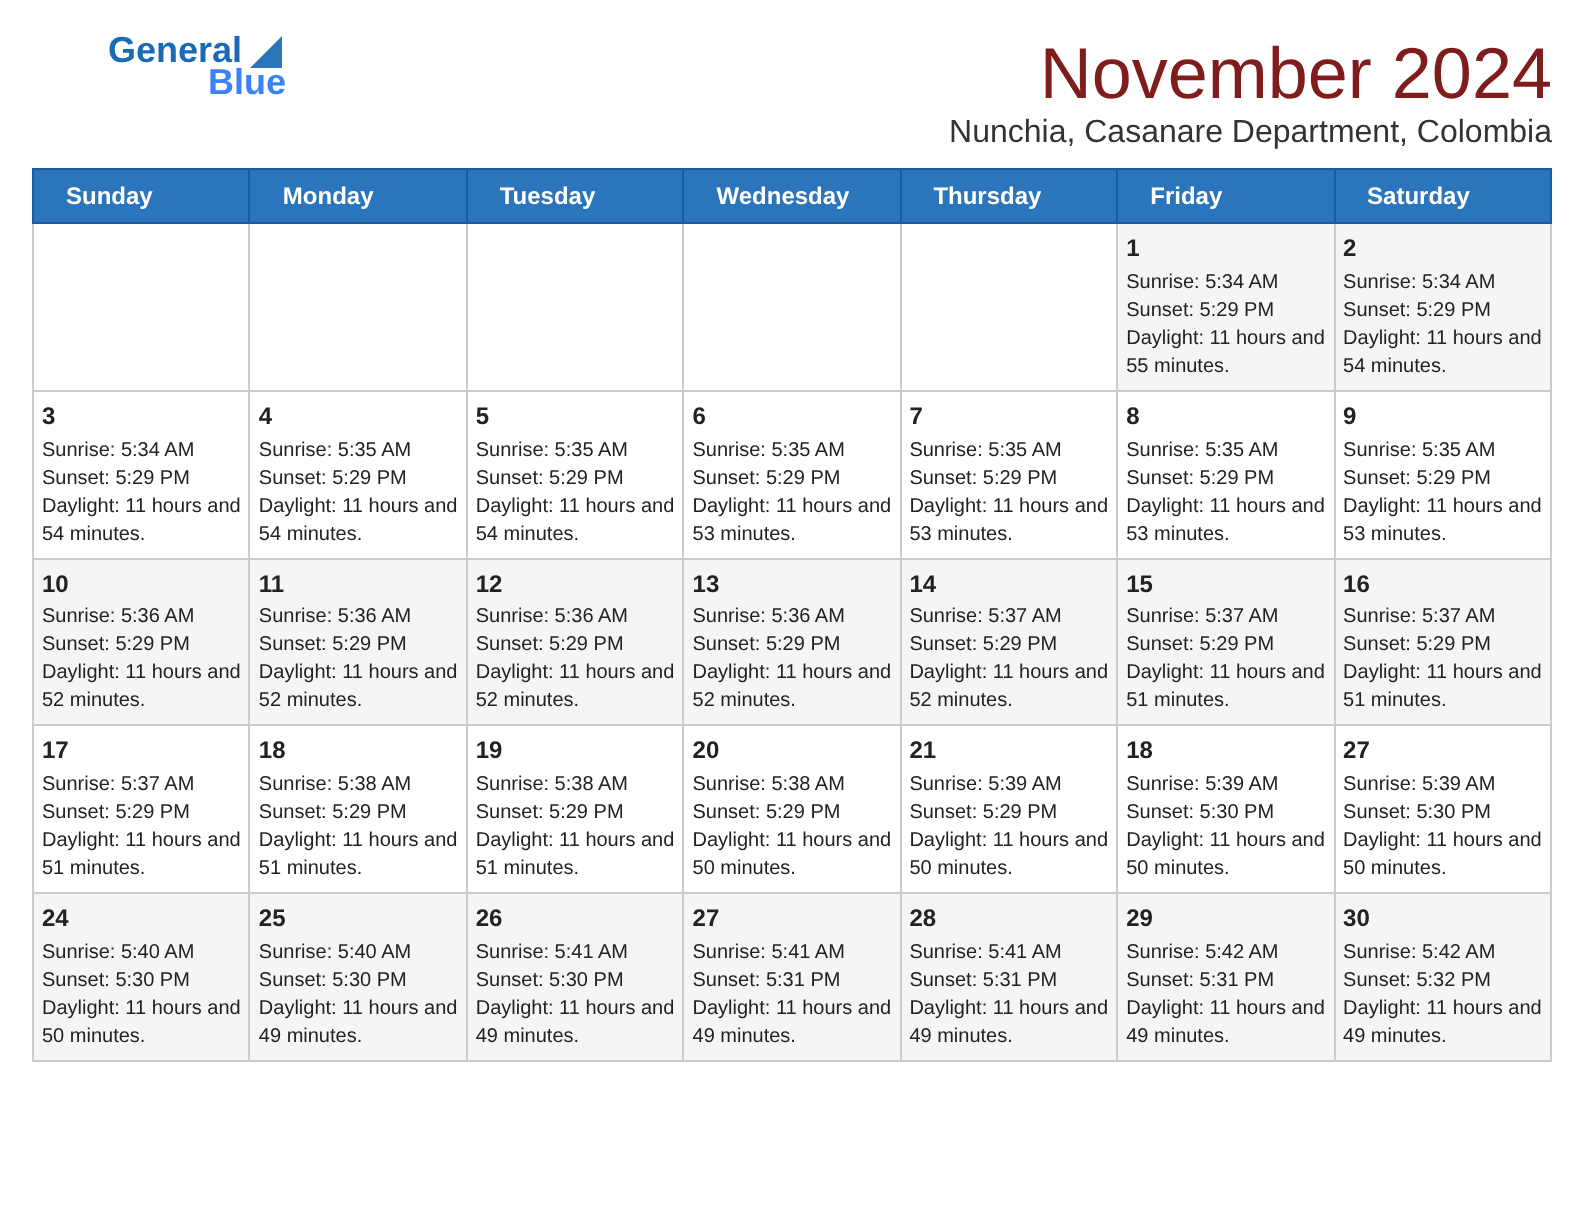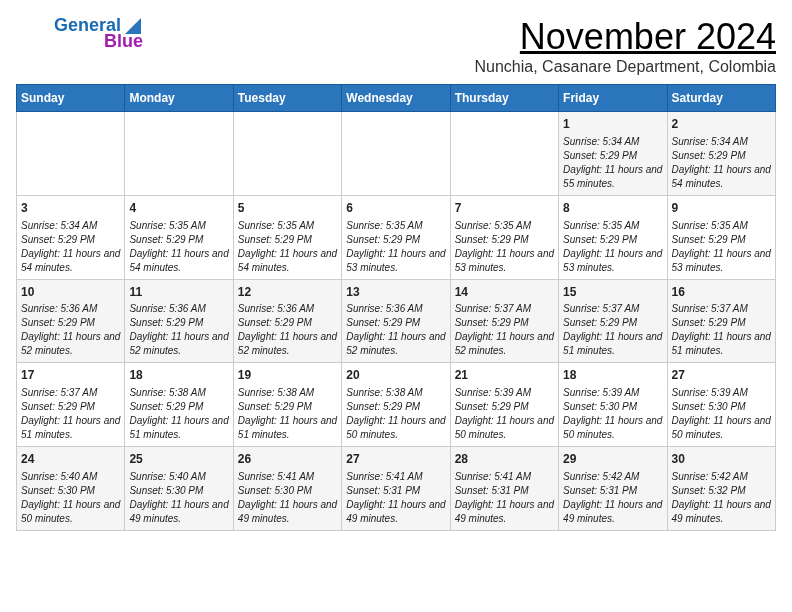--- a/index.html
+++ b/index.html
@@ -28,36 +28,35 @@
       color: #1a1a1a;
       line-height: 1.1;
     }
     .logo-text .blue { color: #1a6bb5; }
     .title-block {
       text-align: right;
     }
     .month-title {
       font-size: 36px;
       font-weight: normal;
-      color: #000000;
-      text-decoration: underline;
+      color: #7f1d1d;
     }
     .subtitle {
       font-size: 16px;
       color: #333;
     }
     table {
       width: 100%;
       border-collapse: collapse;
       font-size: 11px;
     }
     thead tr th {
       background-color: #2a75bb;
       color: #fff;
-      padding: 6px 4px;
+      padding: 6px 16px;
       text-align: left;
       font-size: 12px;
       font-weight: bold;
       border: 1px solid #1a5a9a;
     }
     tbody tr td {
       border: 1px solid #ccc;
       padding: 4px 4px;
       vertical-align: top;
       width: calc(100% / 7);
@@ -75,41 +74,40 @@
     }
     .day-num {
       font-weight: bold;
       font-size: 12px;
       margin-bottom: 2px;
     }
     .day-content {
       font-size: 10px;
       color: #222;
       line-height: 1.4;
-      font-style: italic;
     }
     .empty-cell {
       background: #fff !important;
     }
   </style>
 </head>
 <body>
 
 <div class="header">
   <div class="logo">
     <div style="display:flex; flex-direction:column; align-items:flex-end;">
       <div style="display:flex; align-items:center; gap:2px;">
         <span class="logo-text">
           <span class="blue">General</span>
         </span>
         <svg width="20" height="20" viewBox="0 0 20 20">
           <polygon points="2,18 18,18 18,2" fill="#2a75bb"></polygon>
         </svg>
       </div>
-      <span class="logo-text" style="color:#a21caf; font-size:18px; font-weight:bold; margin-top:-4px;">Blue</span>
+      <span class="logo-text" style="color:#3b82f6; font-size:18px; font-weight:bold; margin-top:-4px;">Blue</span>
     </div>
   </div>
   <div class="title-block">
     <div class="month-title">November 2024</div>
     <div class="subtitle">Nunchia, Casanare Department, Colombia</div>
   </div>
 </div>
 
 <table>
   <thead>

